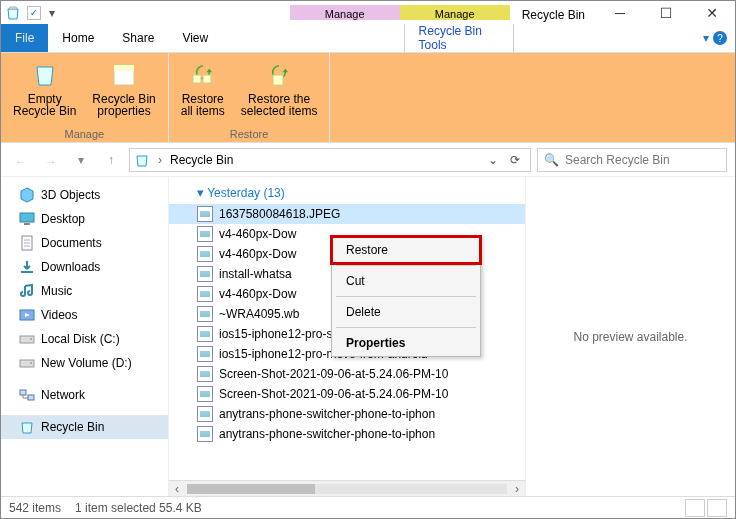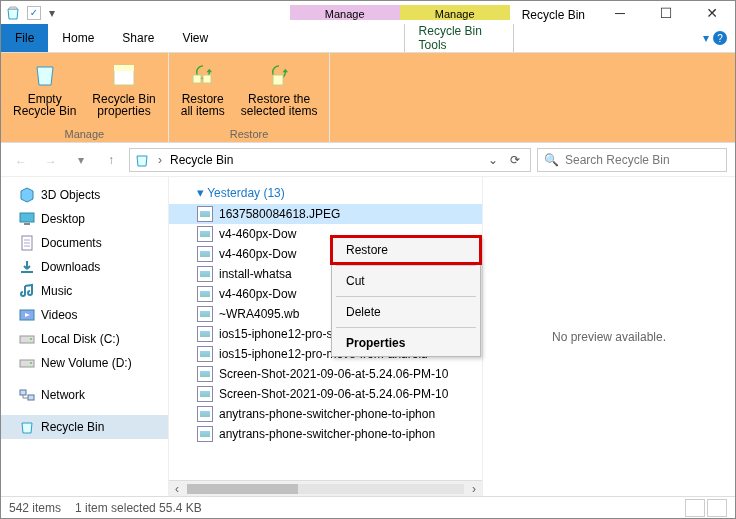--- a/index.html
+++ b/index.html
@@ -18,23 +18,23 @@
 .title-text { padding: 4px 12px 0; font-size: 12px; }
 .win-controls { margin-left: auto; display: flex; }
 .win-btn { width: 46px; display: flex; align-items: center; justify-content: center; font-size: 14px; color: #333; }
 
 .title-row1 { display: flex; align-items: center; height: 24px; }
 .title-row2 { display: flex; align-items: center; height: 28px; }
 .title-stack { flex: 1; display: flex; flex-direction: column; }
 
 .menu-tabs { display: flex; align-items: stretch; height: 28px; }
 .menu-tab { padding: 0 14px; display: flex; align-items: center; cursor: default; }
-.menu-tab.file { background: #1979ca; color: #000000; }
+.menu-tab.file { background: #1979ca; color: #e5e5e5; }
 .menu-tab.ctx { border: 1px solid #ccc; border-top: none; border-bottom: none; width: 110px; justify-content: center; }
-.menu-tab.ctx.pink { color: #14532d; }
+.menu-tab.ctx.pink { color: #1d4ed8; }
 .menu-tab.ctx.yellow { color: #888800; }
 .help-q { margin-left: auto; padding: 0 8px; color: #1979ca; display:flex; align-items:center; }
 
 
 .ribbon { height: 90px; background: #fdba74; border-bottom: 1px solid #ddd; display: flex; }
 .ribbon-group { border-right: 1px solid #e5e5e5; padding: 4px 8px 2px; display: flex; flex-direction: column; }
 .ribbon-btns { display: flex; gap: 8px; flex: 1; }
 .ribbon-btn { display: flex; flex-direction: column; align-items: center; justify-content: flex-start; padding: 2px 4px; text-align: center; line-height: 12px; gap: 2px; }
 .ribbon-btn .ico { width: 32px; height: 32px; display: flex; align-items: center; justify-content: center; }
 .ribbon-group-label { text-align: center; color: #666; font-size: 11px; padding-top: 2px; }
@@ -62,21 +62,21 @@
 .file-list { flex: 1; overflow: hidden; }
 .file-row { display: flex; align-items: center; gap: 6px; padding: 2px 8px 2px 28px; white-space: nowrap; overflow: hidden; }
 .file-row.sel { background: #cce8ff; }
 .file-ico { width: 16px; height: 16px; flex: none; border: 1px solid #88a; background: #fff; position: relative; }
 .file-ico::after { content:""; position:absolute; left:2px; right:2px; top:4px; height:6px; background:linear-gradient(#6af,#3a8); opacity:.6; }
 .hscroll { height: 16px; background: #f0f0f0; border-top: 1px solid #ddd; display:flex; align-items:center; }
 .hscroll .arrow { width: 16px; text-align:center; color:#666; }
 .hscroll .track { flex:1; height:10px; background:#e4e4e4; margin:0 2px; position:relative; }
 .hscroll .thumb { position:absolute; left:0; width:40%; top:0; bottom:0; background:#c0c0c0; }
 
-.preview { width: 253px; border-left: 1px solid #eee; display:flex; align-items:center; justify-content:center; color:#666; }
+.preview { width: 210px; border-left: 1px solid #eee; display:flex; align-items:center; justify-content:center; color:#666; }
 
 
 .ctxmenu { position: absolute; left: 330px; top: 235px; width: 150px; background: #f5f5f5; border: 1px solid #bbb; box-shadow: 2px 2px 4px rgba(0,0,0,.2); }
 .ctxmenu .item { padding: 6px 14px; }
 .ctxmenu .item.bold { font-weight: 600; }
 .ctxmenu .sep { height:1px; background:#ccc; margin: 2px 4px; }
 .ctxmenu .item.hl { outline: 3px solid #d40000; outline-offset: -1px; }
 
 
 .status { position:absolute; bottom:0; left:0; right:0; height:22px; border-top:1px solid #ddd; display:flex; align-items:center; padding:0 8px; gap:14px; color:#555; background:#fff; }

